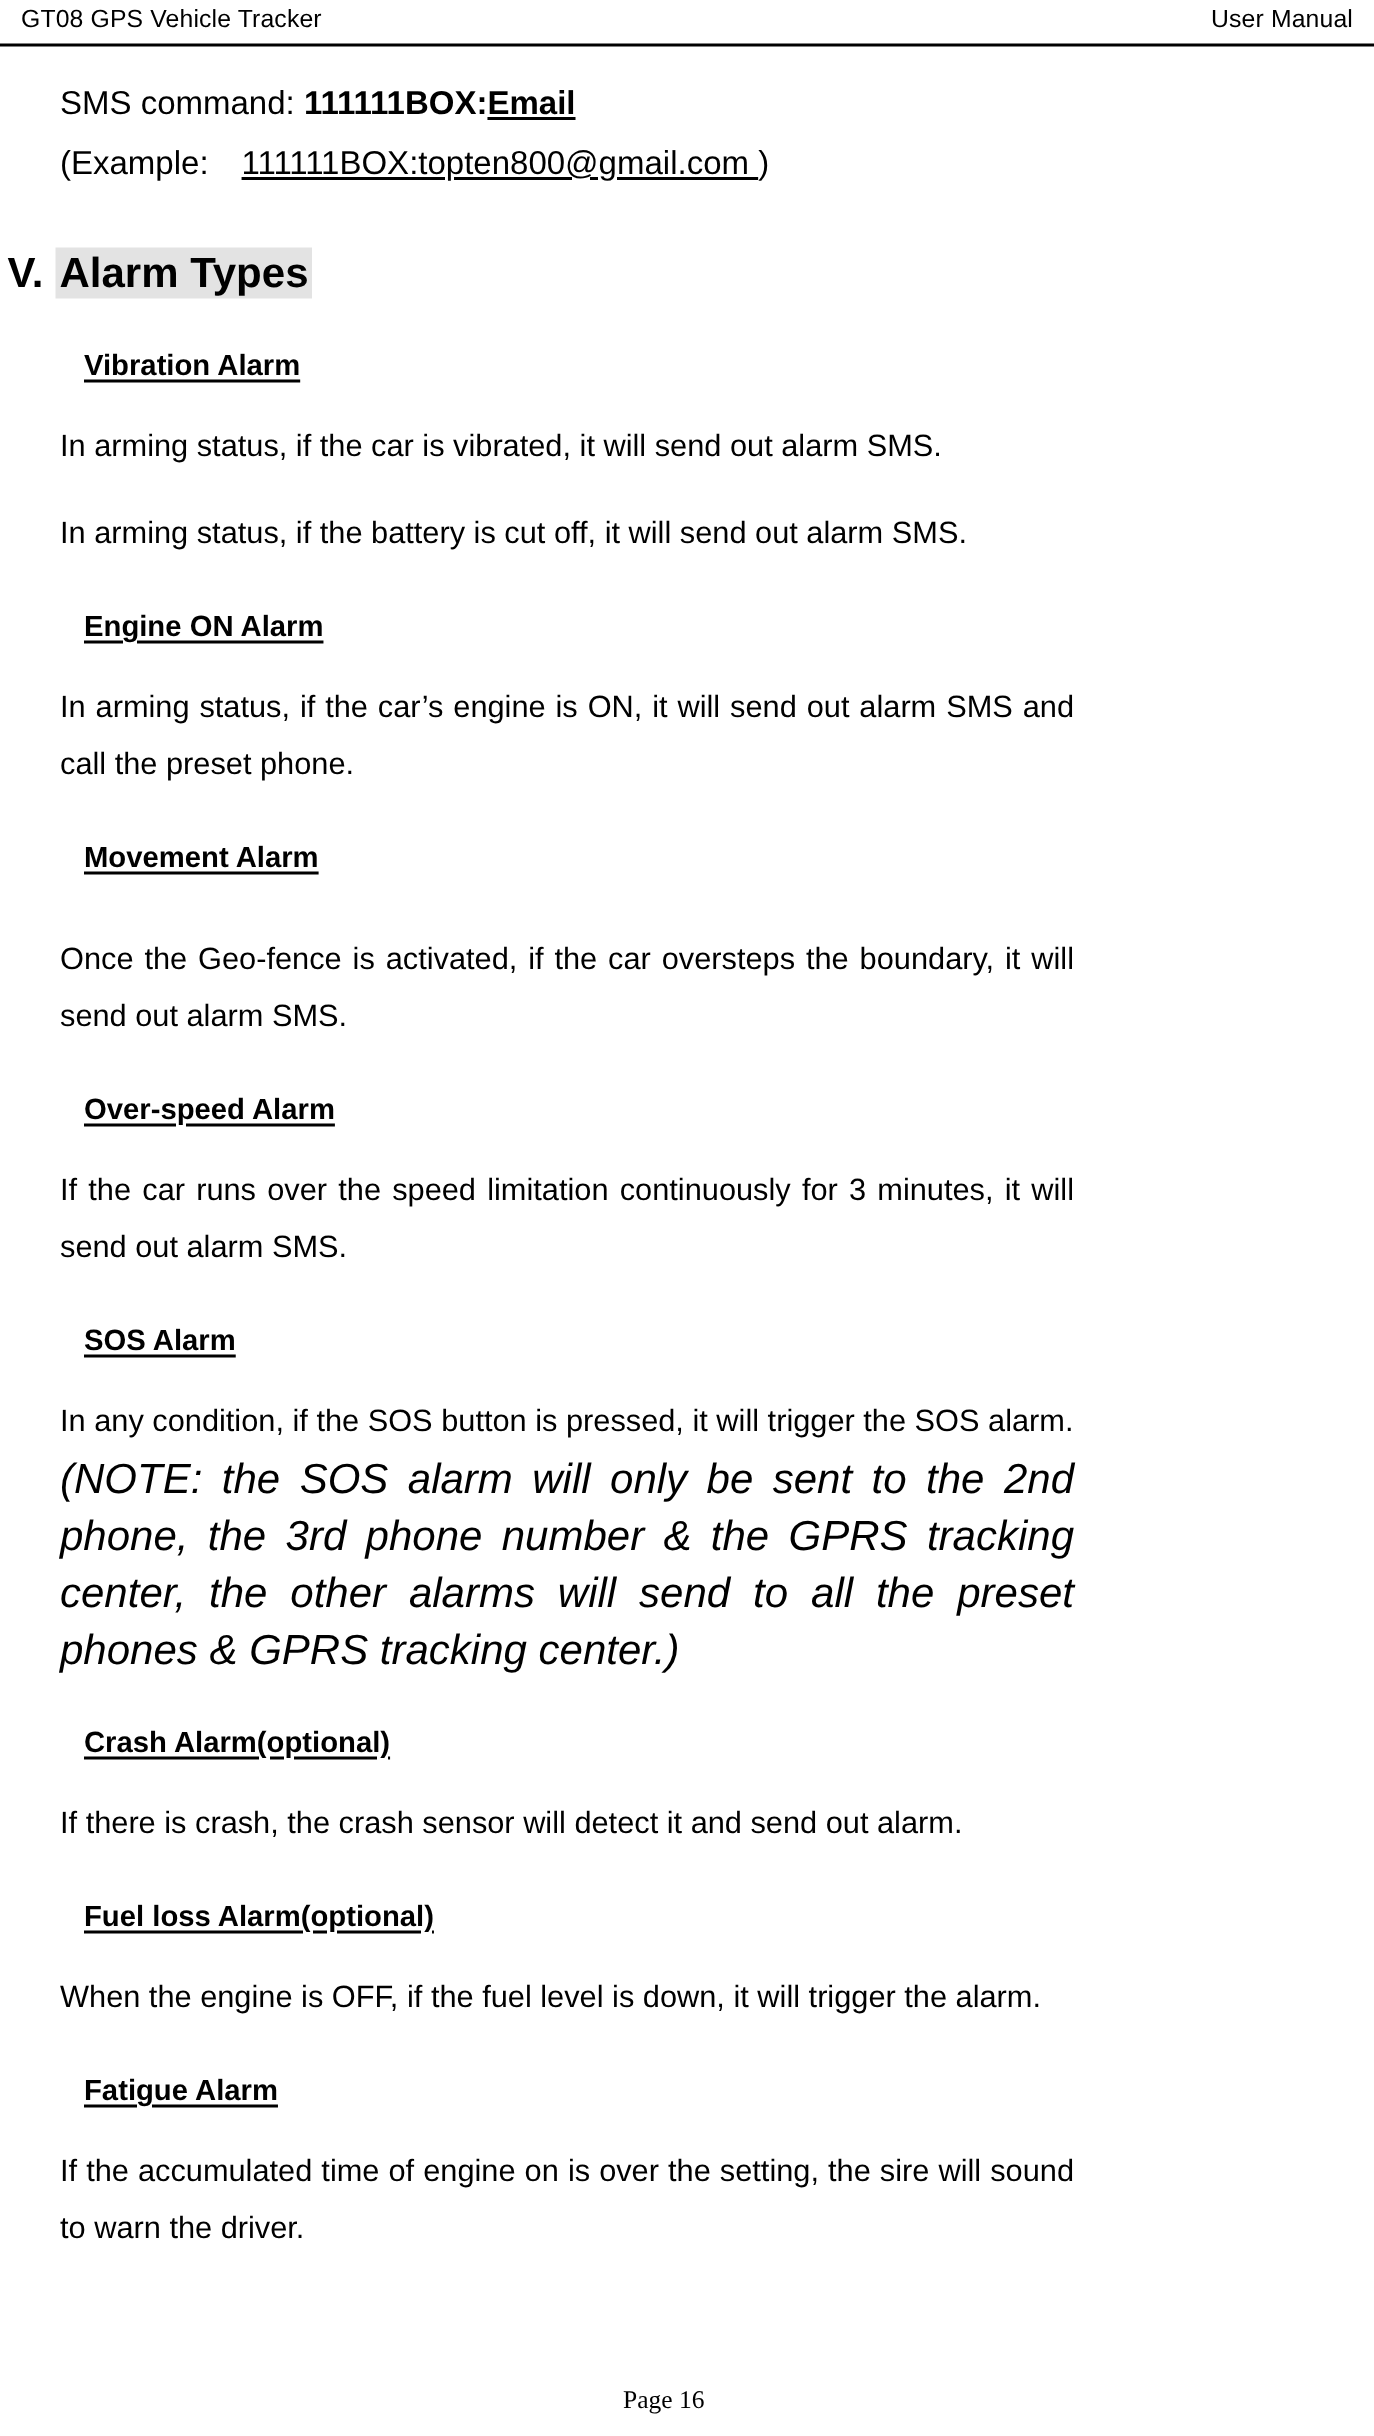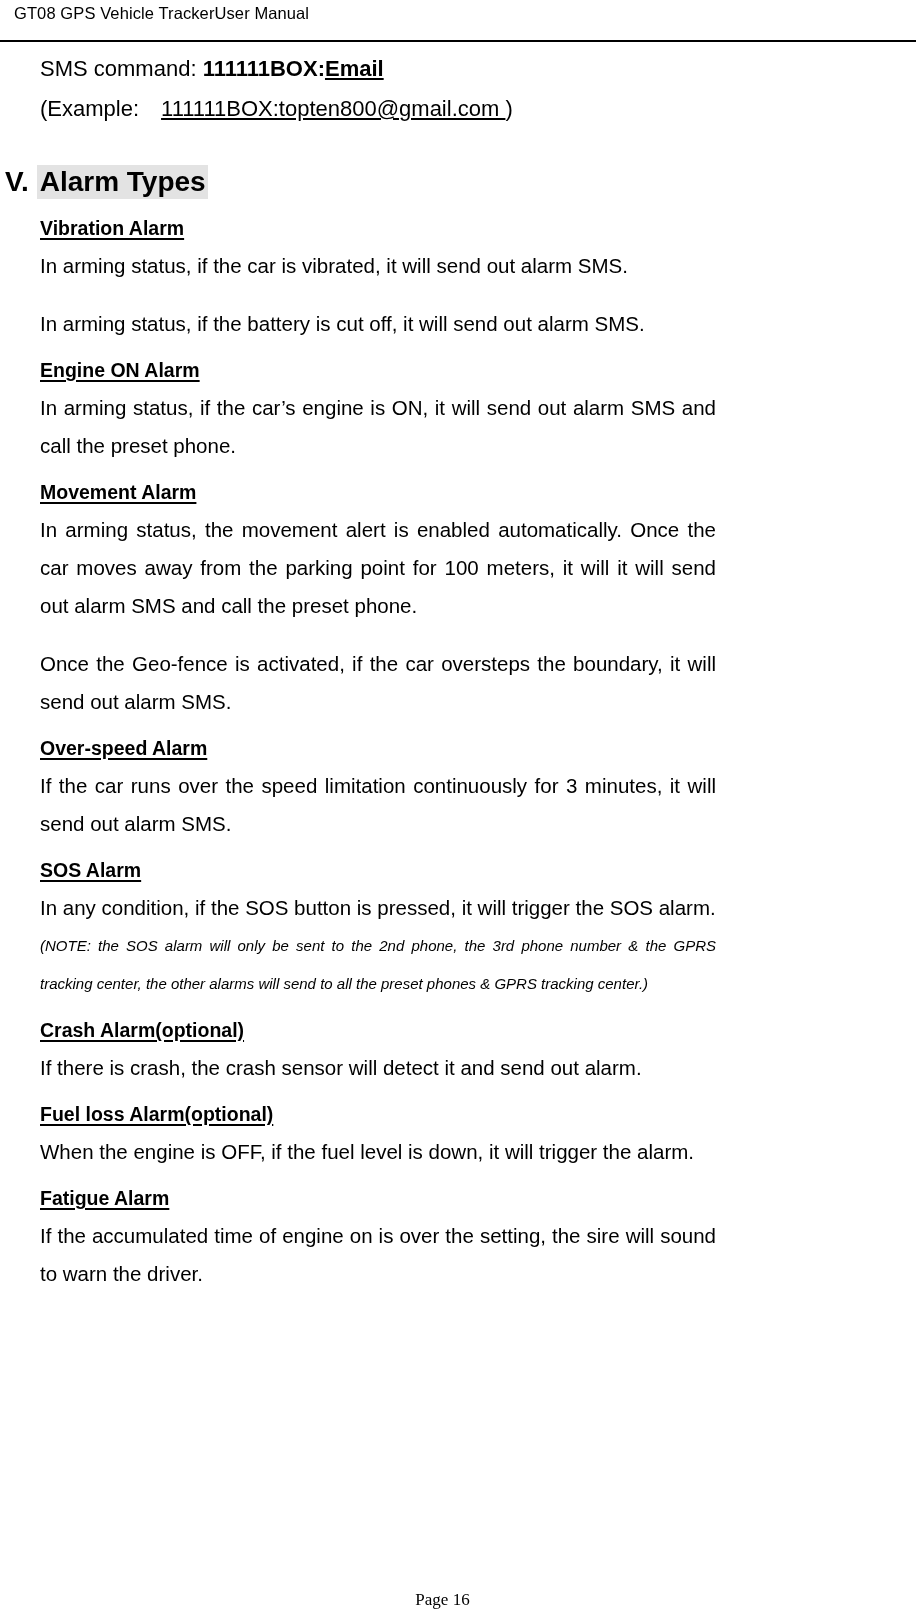--- a/index.html
+++ b/index.html
@@ -19,25 +19,26 @@
     overflow: hidden;
     box-sizing: border-box;
   }
 
   
   .page-header {
     position: absolute;
     left: 0;
     top: 0;
     width: 916px;
-    height: 42px;
+    height: 31px;
     box-sizing: border-box;
     padding: 2px 14px 0 14px;
     display: flex;
     align-items: flex-start;
+    justify-content: space-between;
     border-bottom: 2px solid #000;
   }
   .page-header .hdr-text {
     font-size: 16.5px;
     line-height: 22px;
     letter-spacing: 0.1px;
     white-space: nowrap;
   }
 
   
@@ -78,21 +79,21 @@
   .section-title .hl {
     background: #e3e3e3;
     padding: 1px 2px 2px 3px;
   }
 
   
   h3.sub {
     font-size: 19.5px;
     line-height: 26px;
     font-weight: bold;
-    margin: 0;
+    margin: 16px;
     padding: 0;
     display: block;
   }
   h3.sub span.txt {
     text-decoration: underline;
     text-underline-offset: 3px;
     text-decoration-thickness: 2px;
   }
   .sub-wrap { padding-top: 18px; }
   .sub-wrap.tight { padding-top: 14px; }
@@ -101,21 +102,21 @@
   p.body {
     font-size: 20.5px;
     line-height: 38px;
     margin: 0;
     padding: 6px 0 0 0;
     text-align: justify;
     text-justify: inter-word;
   }
   p.body.nojust { text-align: left; }
   p.note {
-    font-size: 15px;
+    font-size: 28px;
     line-height: 38px;
     margin: 0;
     padding: 0;
     font-style: italic;
     text-align: justify;
     text-justify: inter-word;
   }
 
   
   .page-footer {
@@ -159,21 +160,20 @@
         <p class="body nojust">In arming status, if the battery is cut off, it will send out alarm SMS.</p>
       </div>
 
       <div class="sub-wrap tight">
         <h3 class="sub"><span class="txt">Engine ON Alarm</span></h3>
         <p class="body">In arming status, if the car’s engine is ON, it will send out alarm SMS and call the preset phone.</p>
       </div>
 
       <div class="sub-wrap tight">
         <h3 class="sub"><span class="txt">Movement Alarm</span></h3>
-        <p class="body">In arming status, the movement alert is enabled automatically. Once the car moves away from the parking point for 100 meters, it will it will send out alarm SMS and call the preset phone.</p>
       </div>
 
       <div class="sub-wrap tight">
         <p class="body">Once the Geo-fence is activated, if the car oversteps the boundary, it will send out alarm SMS.</p>
       </div>
 
       <div class="sub-wrap tight">
         <h3 class="sub"><span class="txt">Over-speed Alarm</span></h3>
         <p class="body">If the car runs over the speed limitation continuously for 3 minutes, it will send out alarm SMS.</p>
       </div>

